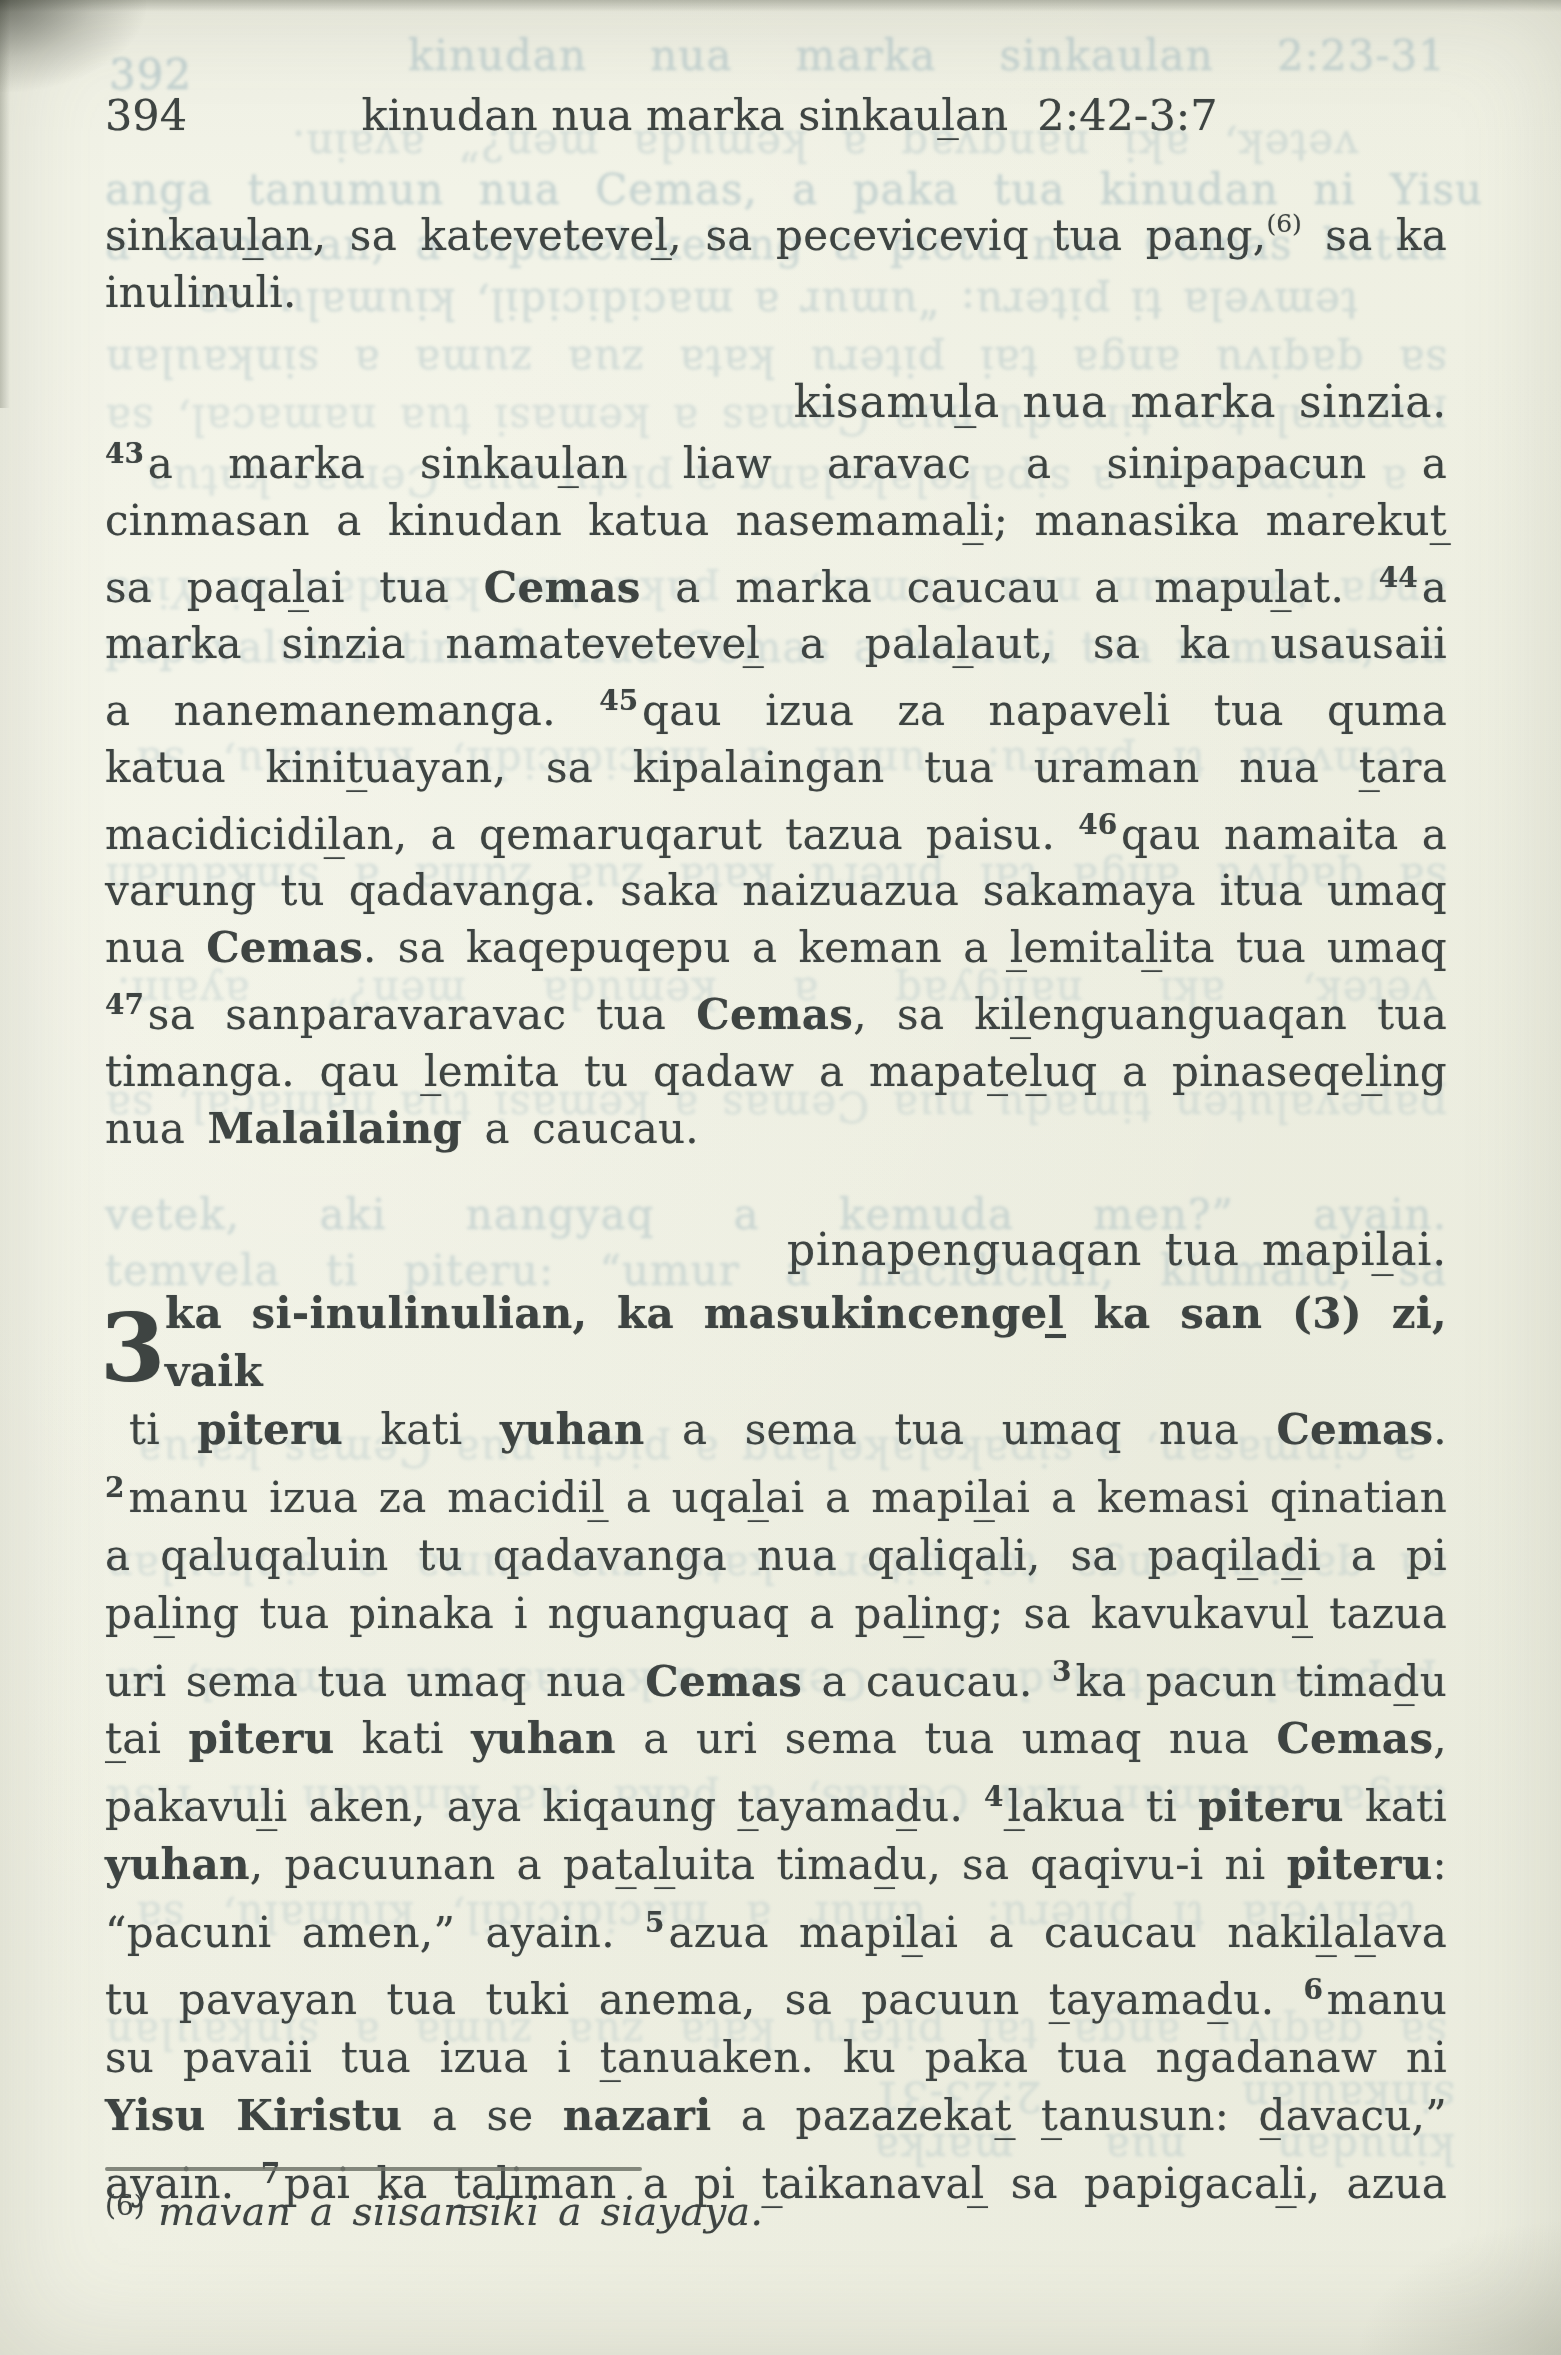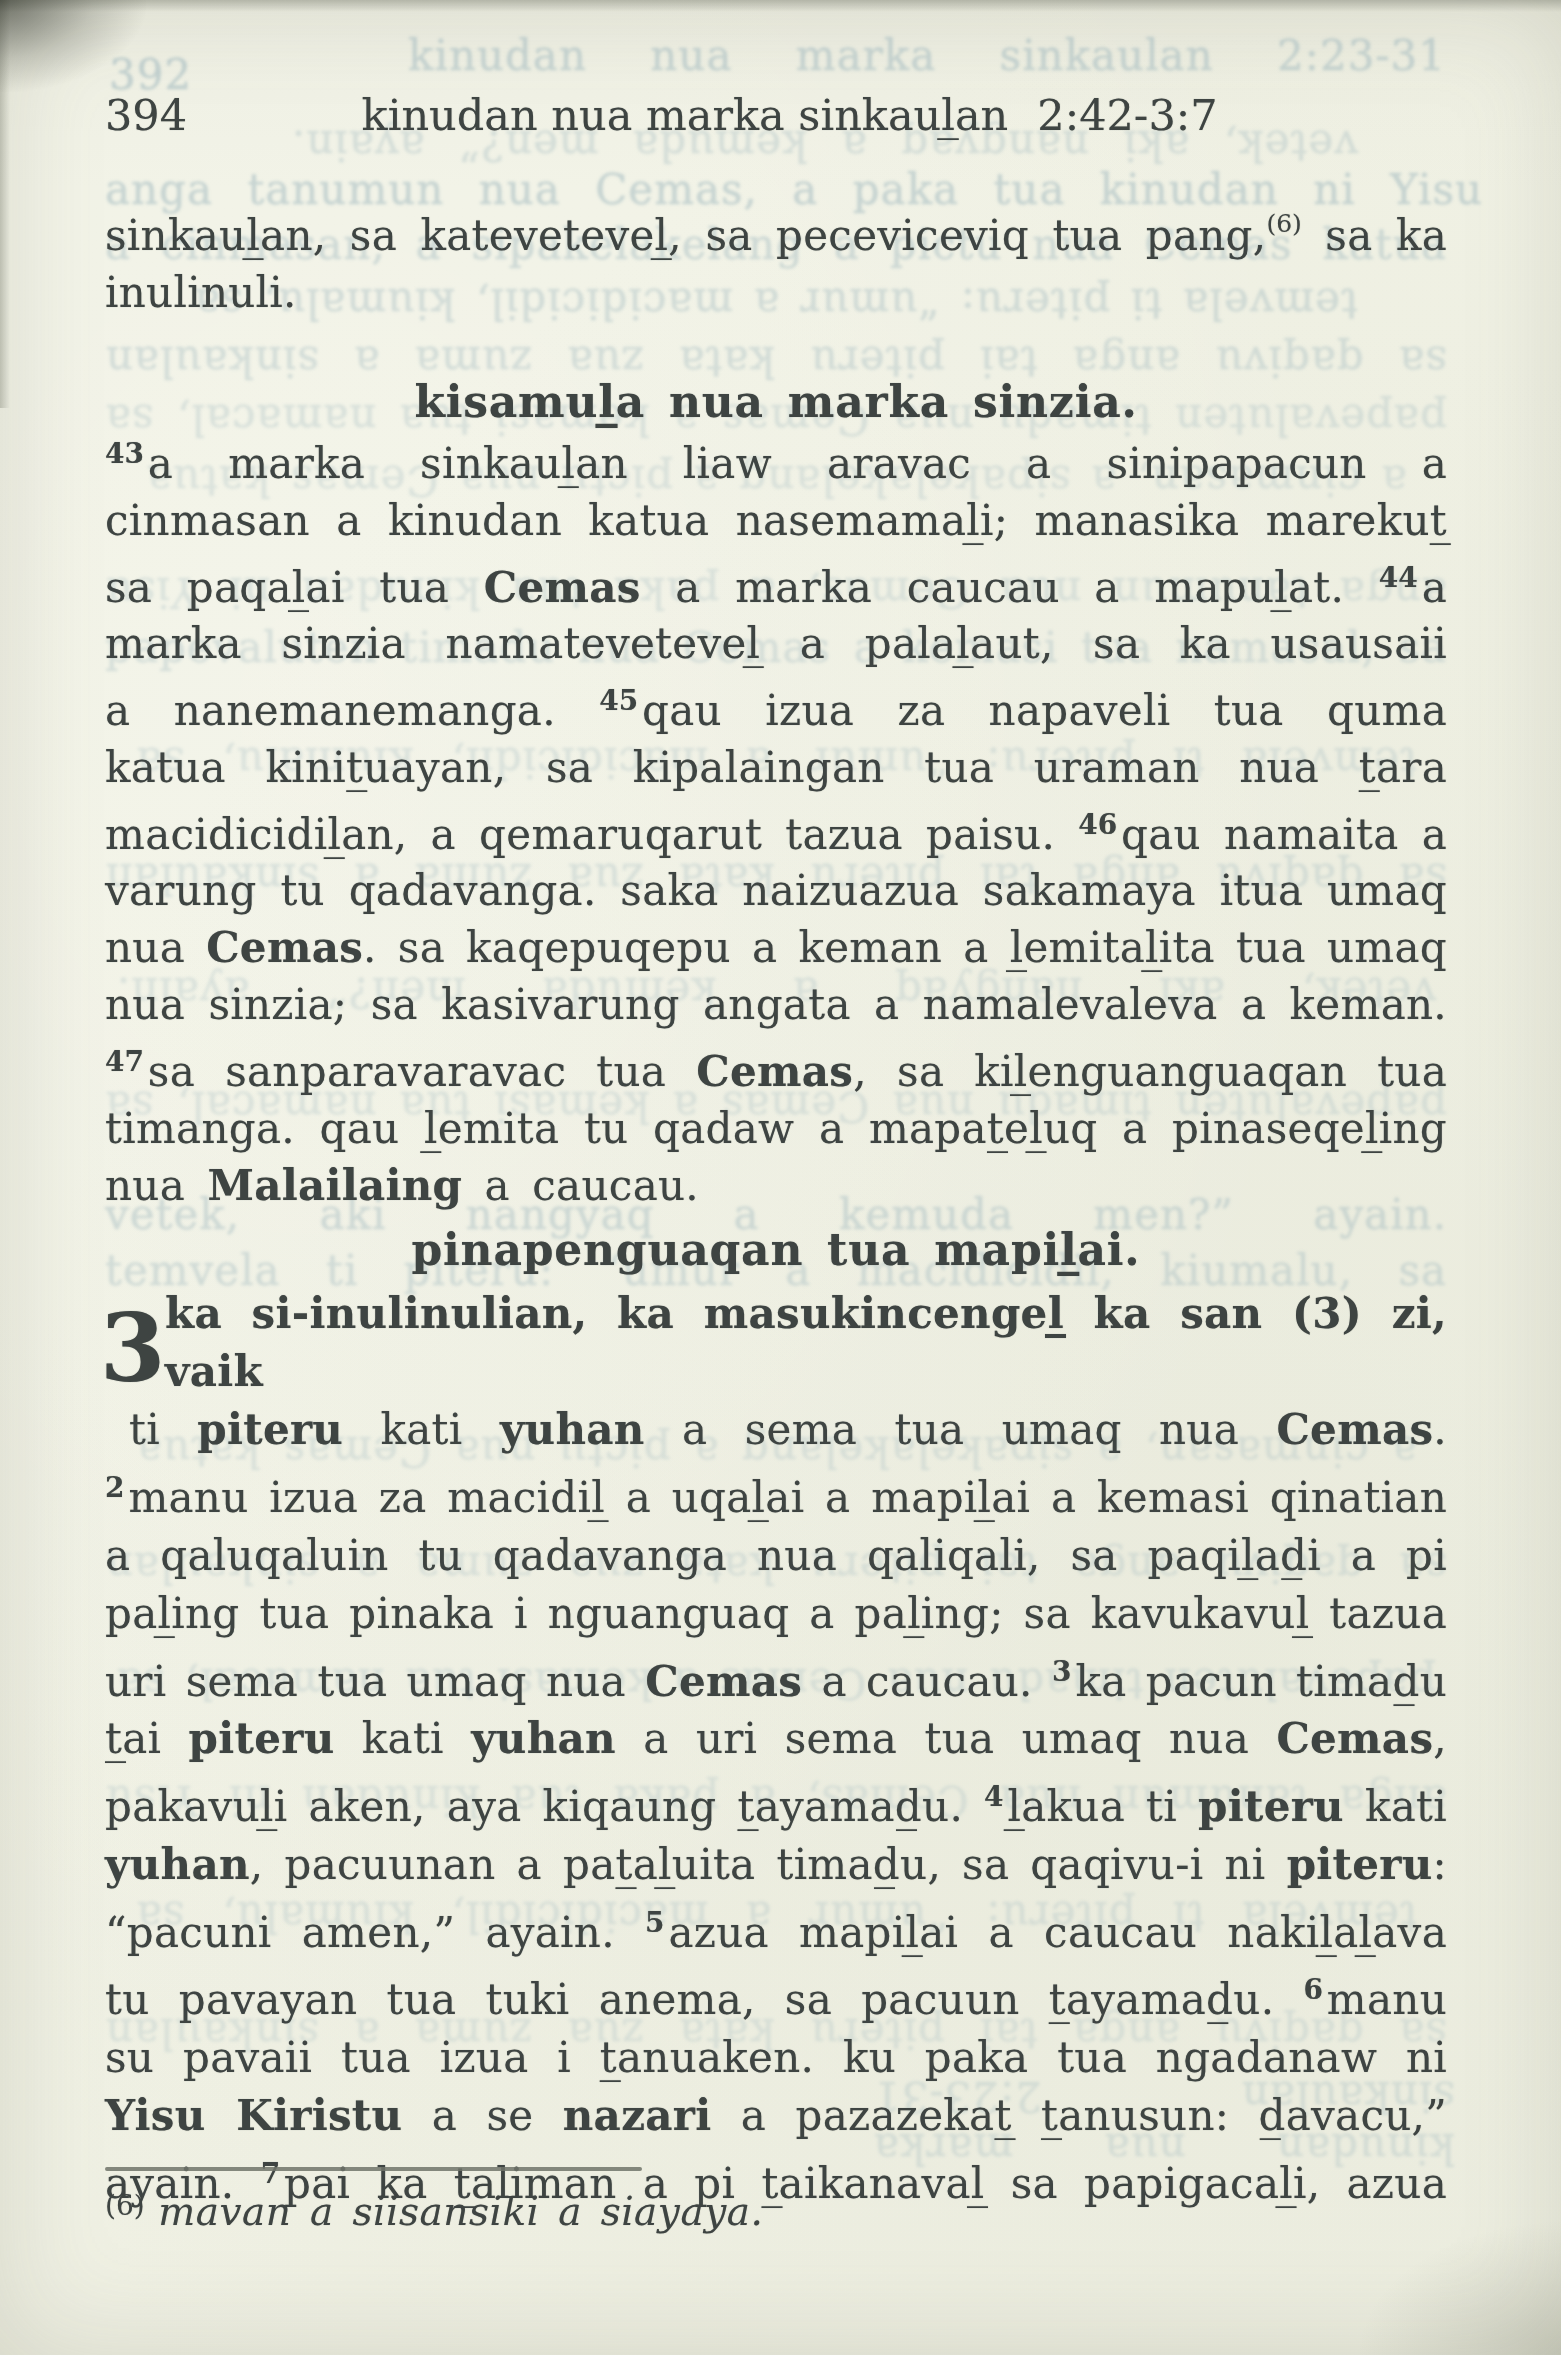--- a/index.html
+++ b/index.html
@@ -47,22 +47,22 @@
   .fnref{font-size:25px; vertical-align:17.5px; letter-spacing:0;}
 
   .runhead{position:absolute; top:87px; left:105px; width:1342px; height:57px;
     font-size:43px; line-height:57px; z-index:2; text-shadow:0 0 1px rgba(62,68,66,0.45);}
   .runhead .num{position:absolute; left:0; top:0;}
   .runhead .titlegrp{position:absolute; left:50%; transform:translateX(-50%);
     top:0; white-space:nowrap; margin-left:13.6px;}
   .runhead .ref{margin-left:29px;}
 
   .heading{
-    position:absolute; left:105px; width:1342px; text-align:center;
-    font-size:44px; line-height:57px; font-weight:bold; letter-spacing:0.8px;
+    position:absolute; left:105px; width:1342px; text-align:right;
+    font-size:44px; line-height:57px; font-weight:normal; letter-spacing:0.8px;
     word-spacing:7.8px; z-index:2; text-shadow:0 0 1px rgba(62,68,66,0.45);
   }
   .para1{top:195px; line-height:56px;}
   .v43{top:425px;}
   .v43 .line{line-height:57px;}
   .ch3{top:1285px;}
   .ch3 .line{line-height:58px;}
 
   .dropcap{
     position:absolute; left:100px; top:1301px; z-index:3;
@@ -131,21 +131,20 @@
   <div class="col v43">
       <div class="line jl"><span class="v">43</span><span>a marka sinkaul̲an liaw aravac a sinipapacun a</span></div>
       <div class="line jl"><span>cinmasan a kinudan katua nasemamal̲i; manasika marekut̲</span></div>
       <div class="line jl"><span>sa paqal̲ai tua </span><span class="bold">Cemas</span><span> a marka caucau a mapul̲at. </span><span class="v">44</span><span>a</span></div>
       <div class="line jl"><span>marka sinzia namatevetevel̲ a palal̲aut, sa ka usausaii</span></div>
       <div class="line jl"><span>a nanemanemanga. </span><span class="v">45</span><span>qau izua za napaveli tua quma</span></div>
       <div class="line jl"><span>katua kinit̲uayan, sa kipalaingan tua uraman nua t̲ara</span></div>
       <div class="line jl"><span>macidicidil̲an, a qemaruqarut tazua paisu. </span><span class="v">46</span><span>qau namaita a</span></div>
       <div class="line jl"><span>varung tu qadavanga. saka naizuazua sakamaya itua umaq</span></div>
       <div class="line jl"><span>nua </span><span class="bold">Cemas</span><span>. sa kaqepuqepu a keman a l̲emital̲ita tua umaq</span></div>
-      <div class="line jl"><span>nua sinzia; sa kasivarung angata a namalevaleva a keman.</span></div>
       <div class="line jl"><span class="v">47</span><span>sa sanparavaravac tua </span><span class="bold">Cemas</span><span>, sa kil̲enguanguaqan tua</span></div>
       <div class="line jl"><span>timanga. qau l̲emita tu qadaw a mapat̲el̲uq a pinaseqel̲ing</span></div>
       <div class="line left"><span>nua </span><span class="bold">Malailaing</span><span> a caucau.</span></div>
     </div>
 
   <div class="heading" style="top:1221px;">pinapenguaqan tua mapil̲ai.</div>
 
   <div class="dropcap">3</div>
 
   <div class="col ch3">

